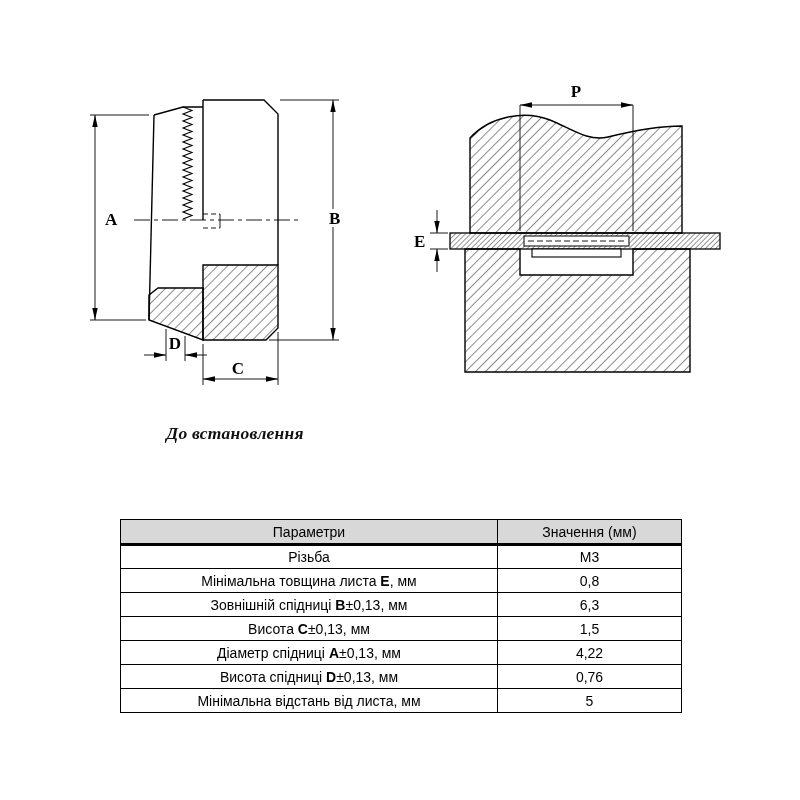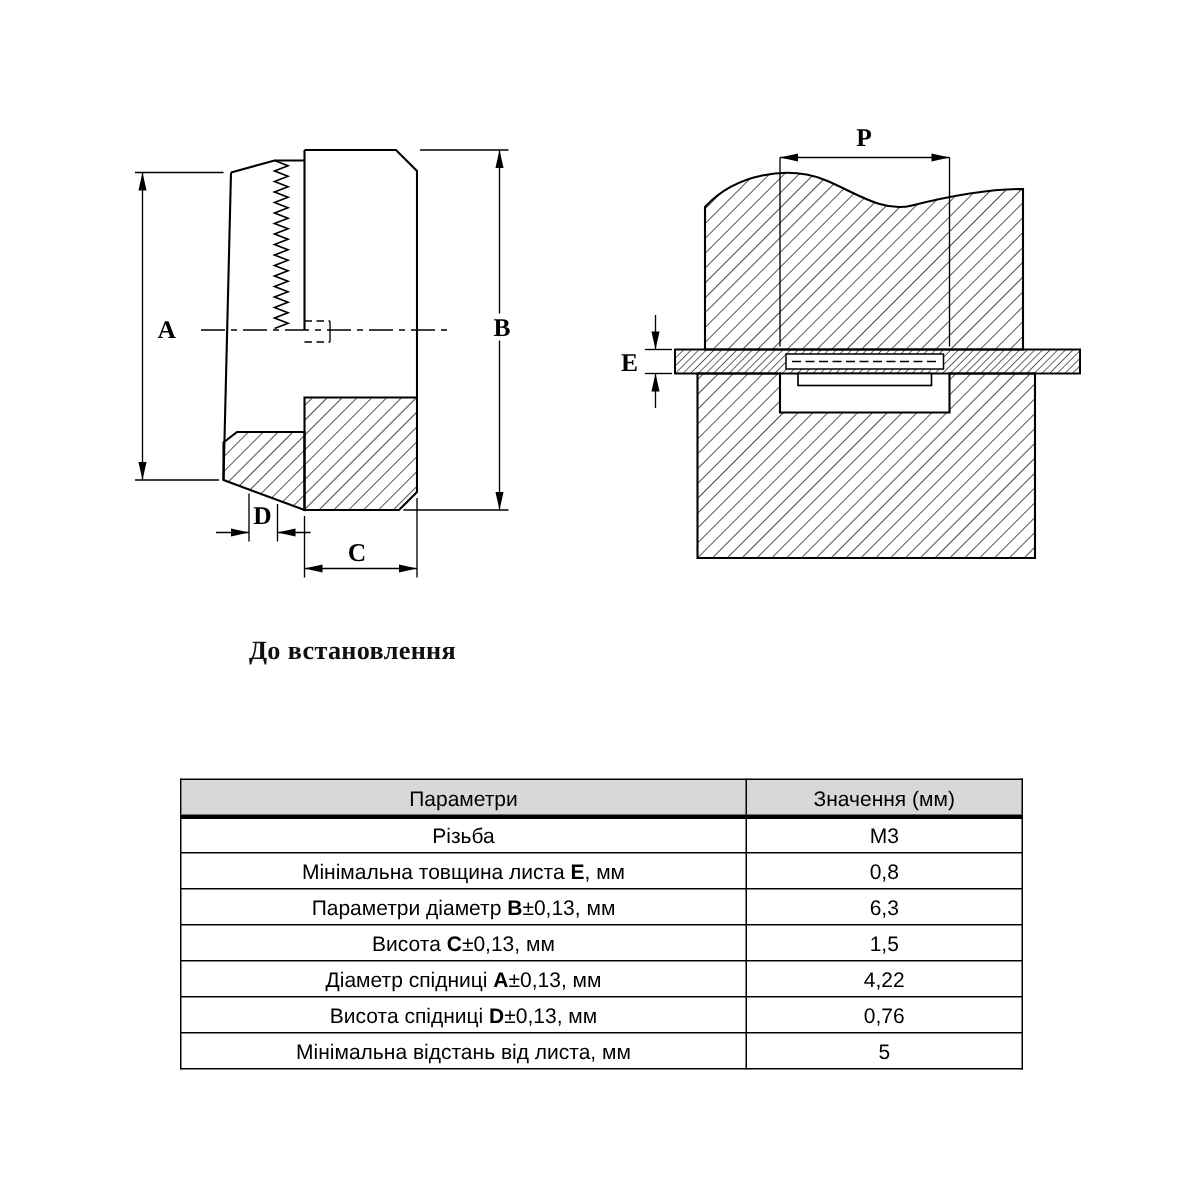--- a/index.html
+++ b/index.html
@@ -5,21 +5,21 @@
   * { margin:0; padding:0; box-sizing:border-box; }
   html,body { background:#fff; }
   body {
     width:800px; height:800px; position:relative; overflow:hidden;
     font-family:"Liberation Sans", sans-serif; color:#000;
   }
   .page { position:absolute; inset:0; background:#fff; }
   .fig { position:absolute; }
   .caption {
     position:absolute; text-align:center; font-family:"Liberation Serif", serif;
-    font-weight:bold; font-size:17.5px; color:#101010; letter-spacing:0.2px;
+    font-weight:bold; font-size:17.5px; color:#101010; letter-spacing:0.2px;font-style:italic;
   }
   table.spec {
     position:absolute; left:120px; top:519px; width:561px;
     border-collapse:collapse; font-size:14px; table-layout:fixed;
   }
   table.spec th, table.spec td {
     border:1px solid #000; text-align:center; vertical-align:middle;
     height:24px; padding:1px 4px; font-weight:normal; white-space:nowrap;
     overflow:hidden;
     margin-top:12px;
@@ -147,21 +147,21 @@
     <tbody>
       <tr>
         <td><span>Різьба</span><b></b><span></span></td>
         <td>М3</td>
       </tr>
       <tr>
         <td><span>Мінімальна товщина листа </span><b>E</b><span>, мм</span></td>
         <td>0,8</td>
       </tr>
       <tr>
-        <td><span>Параметри діаметр </span><b>B</b><span>±0,13, мм</span></td>
+        <td><span>Зовнішній спідниці </span><b>B</b><span>±0,13, мм</span></td>
         <td>6,3</td>
       </tr>
       <tr>
         <td><span>Висота </span><b>C</b><span>±0,13, мм</span></td>
         <td>1,5</td>
       </tr>
       <tr>
         <td><span>Діаметр спідниці </span><b>A</b><span>±0,13, мм</span></td>
         <td>4,22</td>
       </tr>

